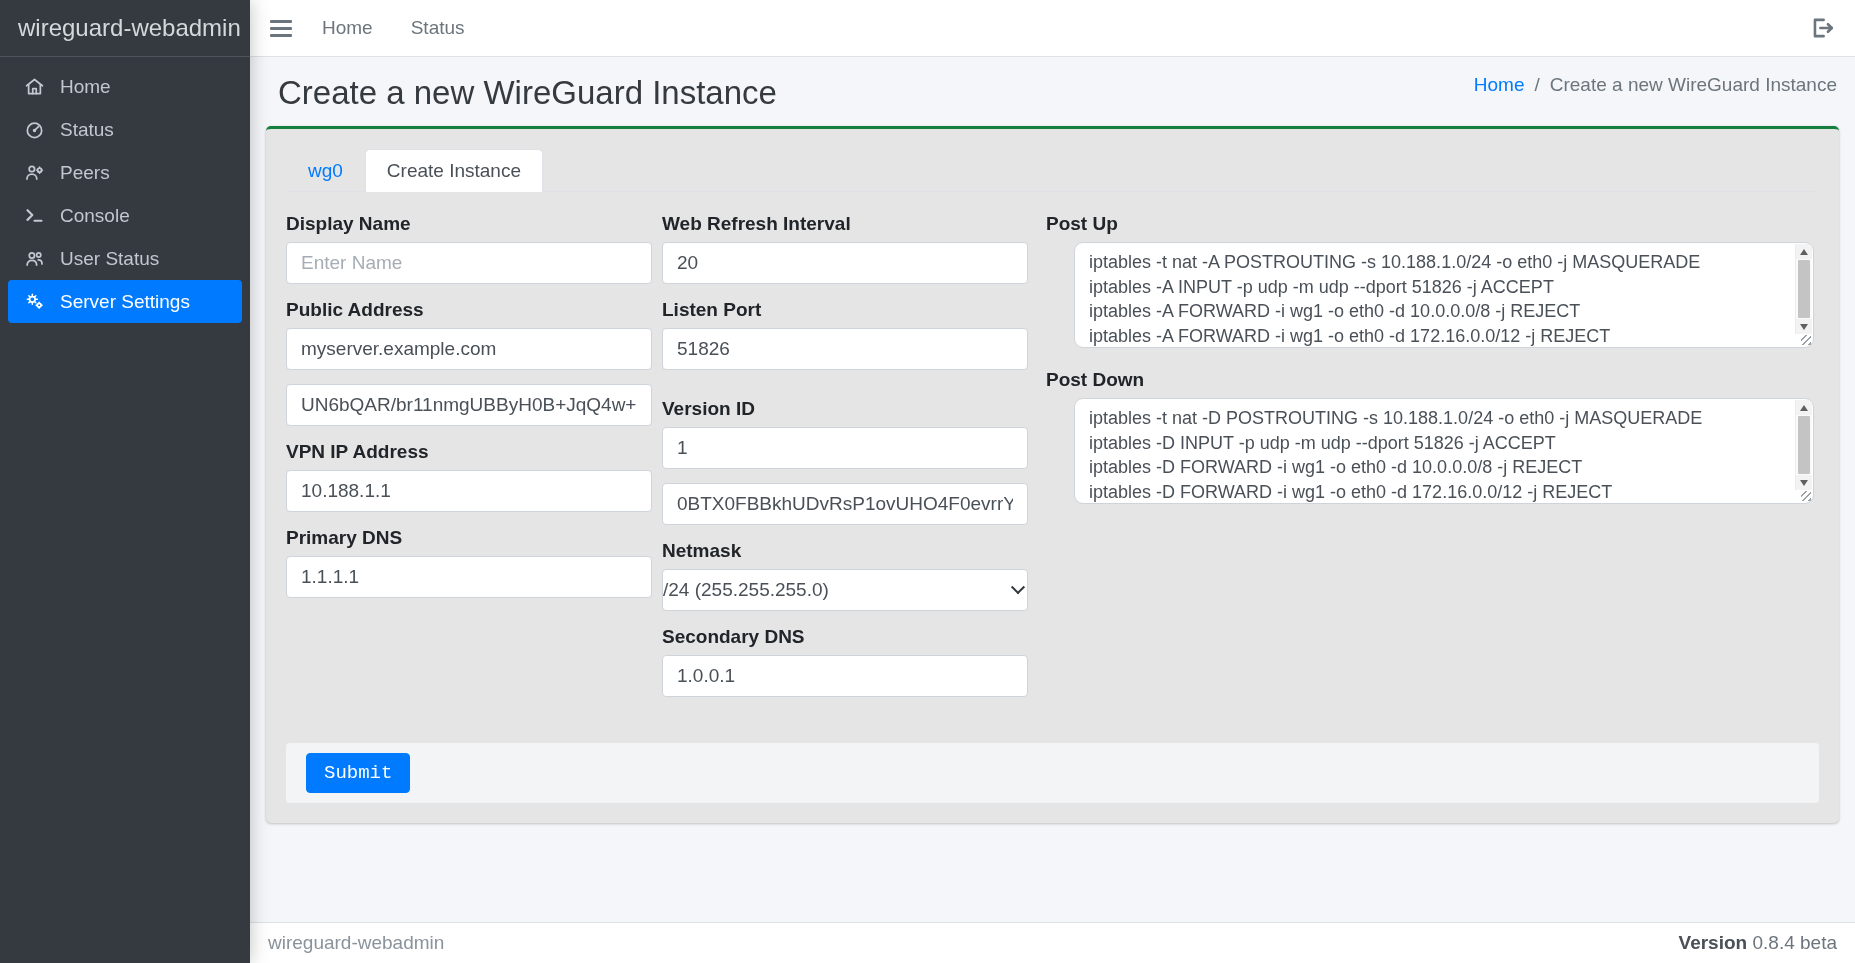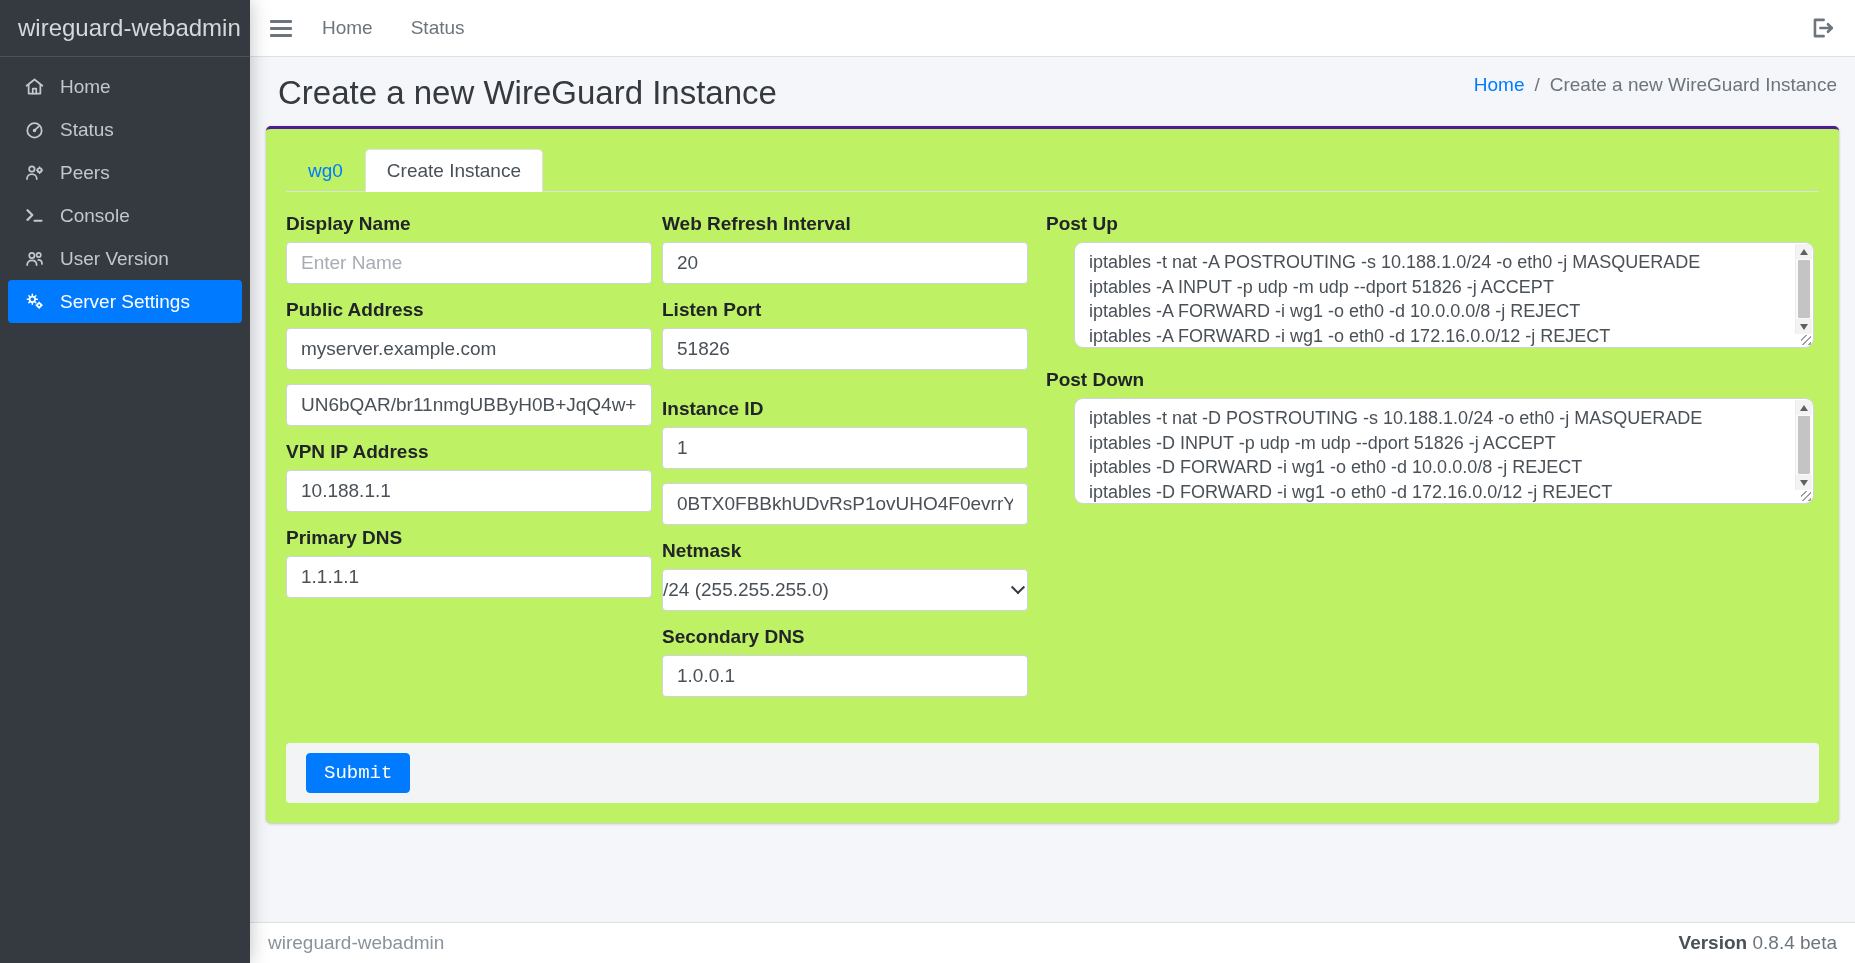--- a/index.html
+++ b/index.html
@@ -31,21 +31,21 @@
   .logout { width:26px; height:26px; cursor:pointer; color:#6c757d; }
   .logout svg { width:26px; height:26px; stroke:currentColor; fill:none; stroke-width:2.4; stroke-linecap:round; stroke-linejoin:round; }
 
   .content { flex:1; background:#f4f6f9; overflow:hidden; }
   .content-header { display:flex; align-items:flex-start; justify-content:space-between; padding:17px 18px 14px 28px; }
   .page-title { font-size:33px; font-weight:500; color:#343a40; }
   .breadcrumb { font-size:19px; color:#6c757d; display:flex; align-items:center; gap:10px; }
   .breadcrumb .bc-home { color:#007bff; cursor:pointer; text-decoration:none; }
 
   
-  .card { margin:0 16px; background:#bef264; border-top:3px solid #4c1d95; border-radius:5px;
+  .card { margin:0 16px; background:#e5e5e5; border-top:3px solid #15803d; border-radius:5px;
           box-shadow:0 0 1px rgba(0,0,0,.125), 0 1px 3px rgba(0,0,0,.2); }
   .card-body { padding:20px; }
 
   .tabs { display:flex; border-bottom:1px solid #dee2e6; }
   .tab { padding:10px 21px; font-size:19px; border:1px solid transparent; border-bottom:none;
          border-radius:5px 5px 0 0; cursor:pointer; margin-bottom:-1px; }
   .tab.inactive { color:#007bff; }
   .tab.active { color:#495057; background:#fff; border-color:#dee2e6 #dee2e6 #fff; }
 
   .form-area { padding-top:20px; display:flex; }
@@ -141,21 +141,21 @@
       </div>
       <div class="nav-item">
         <span class="icn">
           <svg viewBox="0 0 24 24">
               <circle cx="9" cy="8.5" r="3"></circle>
               <path d="M3.6 19.5 c0-3.4 2.4-5.3 5.4-5.3 s5.4 1.9 5.4 5.3"></path>
               <circle cx="16.8" cy="8" r="2.4"></circle>
               <path d="M16.3 13.6 c2.8 0 4.3 1.8 4.3 4.6"></path>
             </svg>
         </span>
-        <span class="nav-label">User Version</span>
+        <span class="nav-label">User Status</span>
       </div>
       <div class="nav-item active">
         <span class="icn">
           <svg viewBox="0 0 24 24">
               <circle cx="9.5" cy="9.5" r="3.2"></circle>
               <path d="M9.5 3.8 v2 M9.5 13.2 v2 M3.8 9.5 h2 M13.2 9.5 h2 M5.5 5.5 l1.4 1.4 M12.1 12.1 l1.4 1.4 M13.5 5.5 l-1.4 1.4 M6.9 12.1 l-1.4 1.4" stroke-width="1.7"></path>
               <circle cx="17.3" cy="16.3" r="2.1"></circle>
               <path d="M17.3 12.8 v1.3 M17.3 18.5 v1.3 M13.8 16.3 h1.3 M19.5 16.3 h1.3" stroke-width="1.5"></path>
             </svg>
         </span>
@@ -230,21 +230,21 @@
               <div class="fgroup">
                 <label class="flabel">Web Refresh Interval</label>
                 <input class="finput" type="text" value="20" style="">
               </div>
               <div class="split">
                 <div class="fgroup">
                   <label class="flabel">Listen Port</label>
                   <input class="finput" type="text" value="51826" style="">
                 </div>
                 <div class="fgroup">
-                  <label class="flabel">Instance ID</label>
+                  <label class="flabel">Version ID</label>
                   <input class="finput" type="text" value="1" style="">
                 </div>
               </div>
               <div class="fgroup">
                 <input class="finput" type="text" value="0BTX0FBBkhUDvRsP1ovUHO4F0evrrYug7IEJRyA3sr" style="">
               </div>
               <div class="fgroup">
                 <label class="flabel">Netmask</label>
                 <div class="selectbox">
                   <span>/24 (255.255.255.0)</span>

